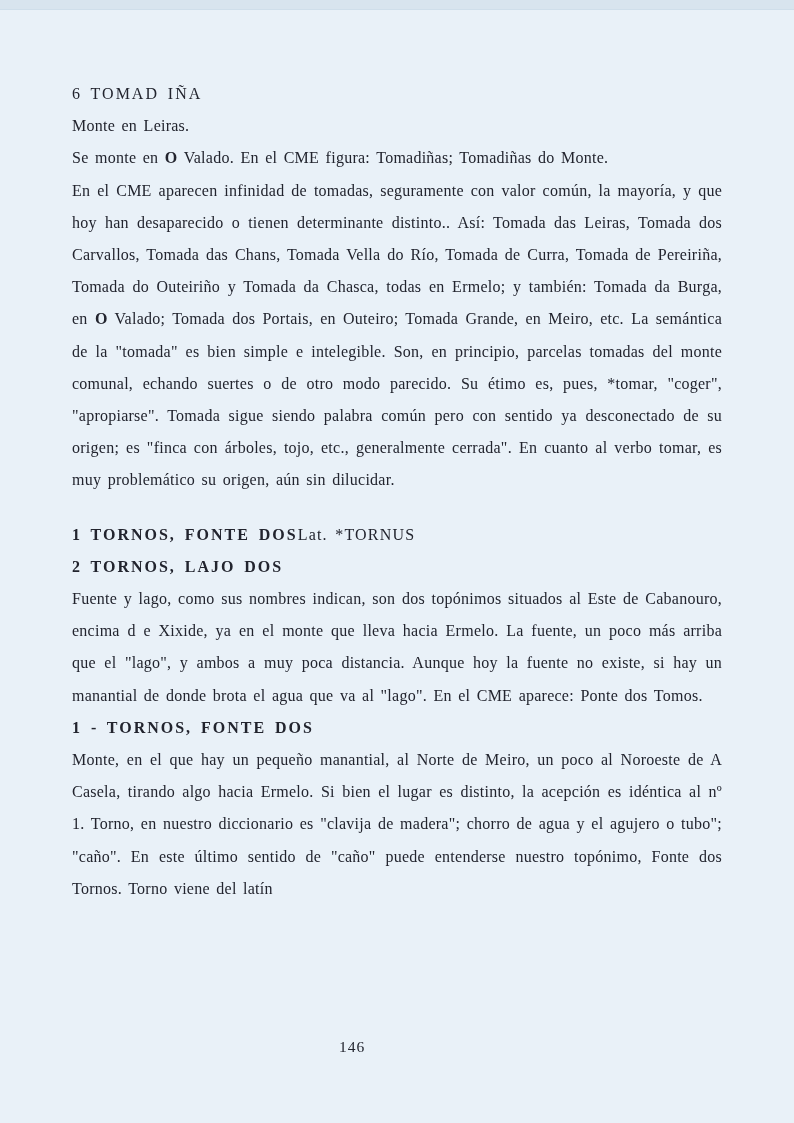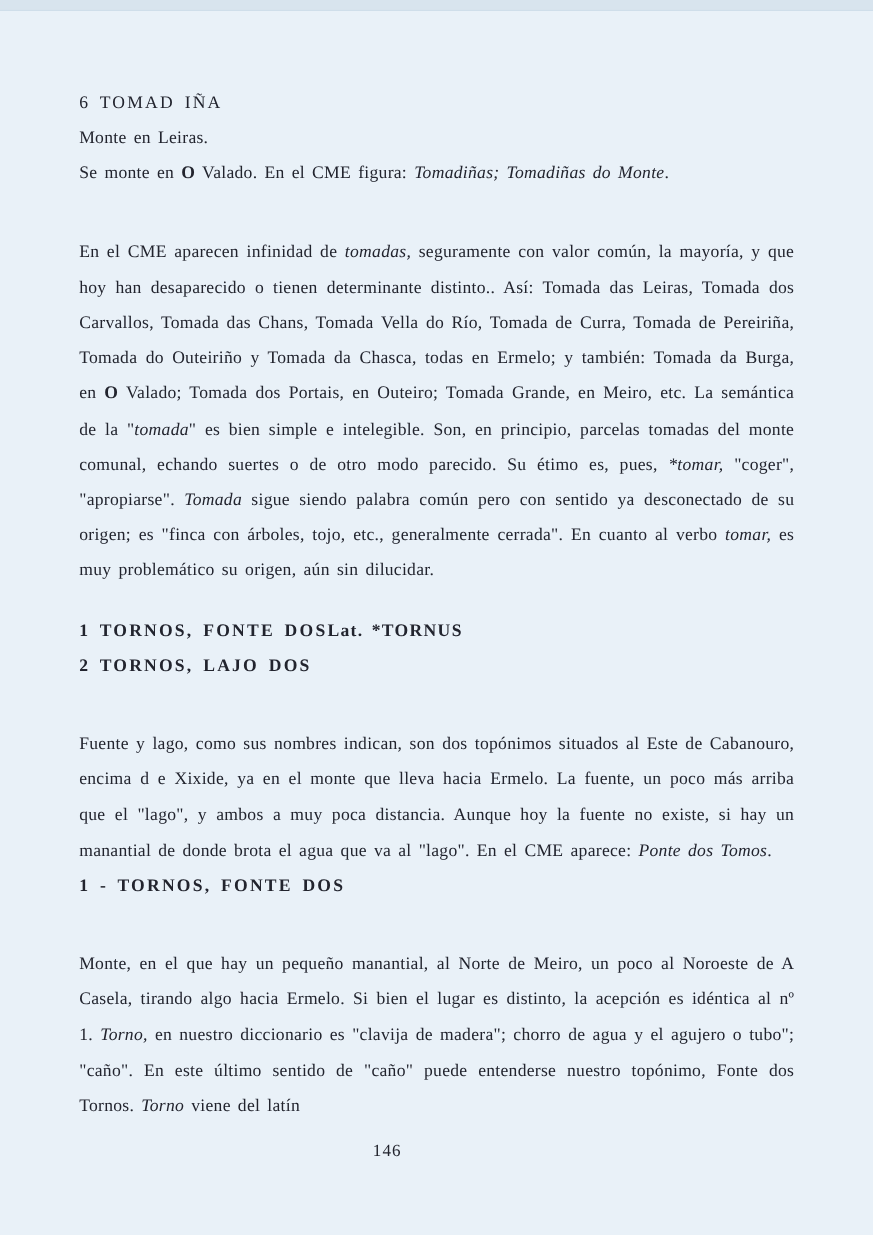--- a/index.html
+++ b/index.html
@@ -28,38 +28,37 @@
     left: 72px;
     width: 650px;
     font-size: 16px;
     line-height: 32.2px;
     letter-spacing: 0.25px;
     word-spacing: 0.14em;
   }
   .para {
     text-align: justify;
     text-align-last: left;
-    margin-top: 39px;
   }
   .line { text-align: left; }
   .heading {
     letter-spacing: 2px;
     word-spacing: 0.18em;
   }
   .hrow {
     display: flex;
     align-items: baseline;
     padding-right: 10px;
   }
   .latin {
     letter-spacing: 1.2px;
-    font-weight: bold;
+    font-weight: normal;
   }
   .bd { font-weight: bold; }
-  .it { font-style: italic; }
+  .it { }
   .spacer { width: 100%; }
   .page-number {
     position: absolute;
     top: 1038px;
     left: 0;
     width: 704px;
     text-align: center;
     font-size: 15.5px;
     letter-spacing: 1px;
   }

